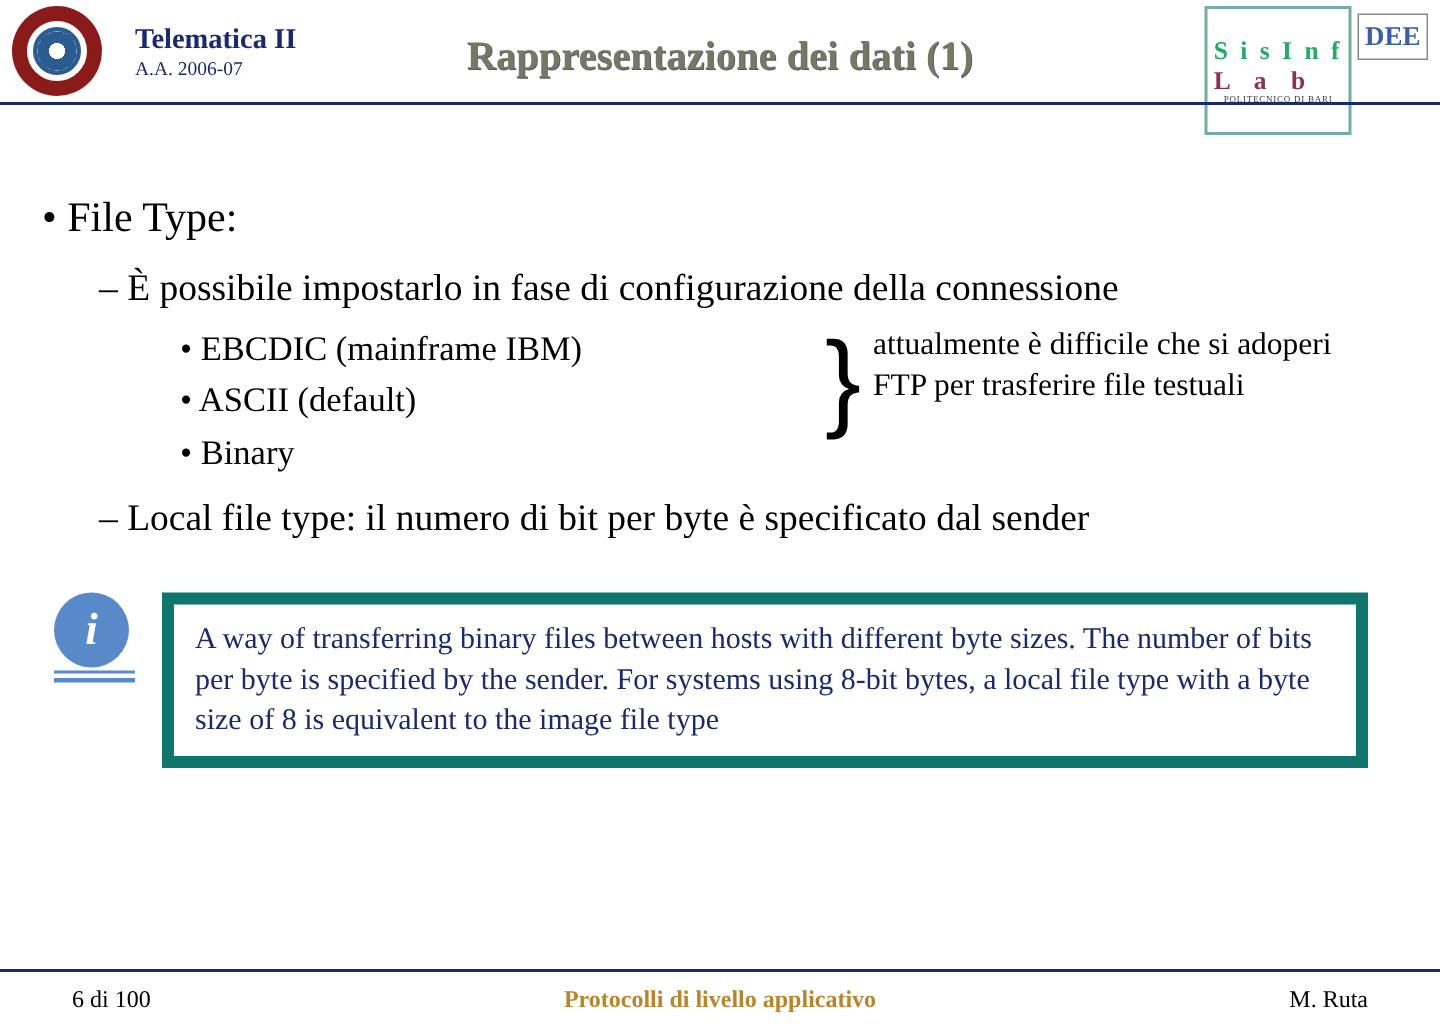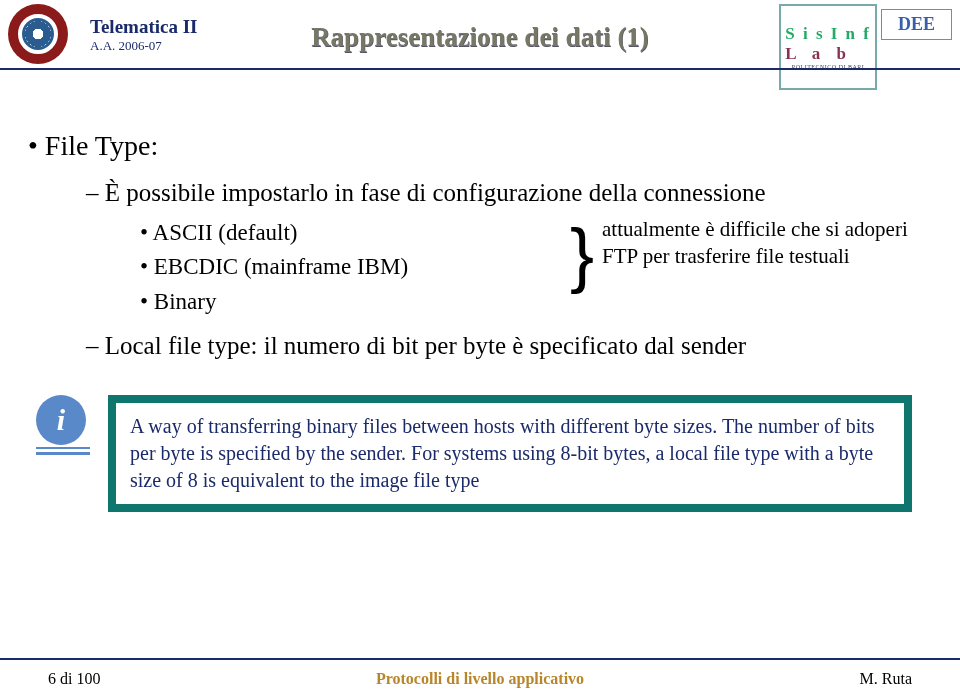--- a/index.html
+++ b/index.html
@@ -11,44 +11,44 @@
 .cog{width:32px;height:32px;border-radius:50%;background:radial-gradient(circle,#fff 30%,#2a5c8f 30%,#2a5c8f 70%,transparent 70%);border:3px solid #2a5c8f}
 .hdr-left{position:absolute;left:90px;top:16px}
 .course{font-family:Georgia,'Times New Roman',serif;font-weight:bold;font-size:19px;color:#1a2a6a}
 .year{font-family:Georgia,'Times New Roman',serif;font-size:13px;color:#1a2a6a}
 .title{position:absolute;left:50%;transform:translateX(-50%);top:22px;font-family:Georgia,'Times New Roman',serif;font-weight:bold;font-size:27px;color:#776;text-shadow:0.5px 0.5px 0 #556}
 .hdr-right{position:absolute;right:8px;top:4px;display:flex;align-items:flex-start;gap:4px}
 .sisinf{border:2px solid #7aa;padding:18px 4px;background:#fff}
 .sisinf-r1{font-family:Georgia,serif;font-weight:bold;font-size:17px;letter-spacing:2px;color:#2a6;text-align:center}
 .sisinf-r2{font-family:Georgia,serif;font-weight:bold;font-size:17px;letter-spacing:6px;color:#883355;}
 .sisinf-r3{font-family:Georgia,serif;font-size:6px;color:#444;text-align:center;letter-spacing:0.5px}
-.dee{border:1px solid #888;padding:4px 16px;margin-top:5px}
+.dee{border:1px solid #888;padding:4px 4px;margin-top:5px}
 .dee-txt{font-family:Georgia,serif;font-weight:bold;font-size:18px;color:#3a5faa}
 .divider{position:absolute;left:0;right:0;top:68px;height:2px;background:#1a2a6a}
 .content{position:absolute;left:48px;top:130px;right:48px}
 .b1{font-family:Georgia,'Times New Roman',serif;font-size:28px;color:#000;margin-bottom:12px}
 .b1:before{content:"• ";margin-left:-20px}
-.sub{margin-left:62px}
+.sub{margin-left:42px}
 .b2{font-family:Georgia,'Times New Roman',serif;font-size:25px;color:#000;line-height:1.5}
 .b2:before{content:"– ";margin-left:-24px}
 .subsub{margin-left:50px}
 .b3{font-family:Georgia,'Times New Roman',serif;font-size:23px;color:#000;line-height:1.5}
 .b3:before{content:"• ";margin-left:-20px}
 .brace-wrap{position:absolute;left:410px;top:3px;height:70px;width:30px}
 .brace{font-size:72px;color:#000;line-height:70px}
 .annot{position:absolute;left:442px;top:0px;font-family:Georgia,'Times New Roman',serif;font-size:21px;color:#000;line-height:1.3}
 .info-row{margin-top:30px;display:flex;align-items:flex-start;gap:18px;margin-left:-12px}
 .info-icon{flex-shrink:0}
 .info-circle{width:50px;height:50px;border-radius:50%;background:#5a89c9;display:flex;align-items:center;justify-content:center;margin-bottom:2px}
 .info-i{font-family:Georgia,serif;font-style:italic;font-weight:bold;font-size:30px;color:#fff}
 .info-lines{border-top:2px solid #5a89c9;border-bottom:2px solid #5a89c9;height:8px;width:54px;position:relative}
 .info-lines:after{content:"";position:absolute;left:0;right:0;top:3px;height:2px;background:#5a89c9}
 .info-box{border:8px solid #0f766e;padding:10px 14px;flex:1}
 .info-txt{font-family:Georgia,'Times New Roman',serif;font-size:20px;color:#1a2a6a;line-height:1.35}
-.footer{position:absolute;left:0;right:0;bottom:0;height:32px}
+.footer{position:absolute;left:0;right:0;bottom:0;height:44px}
 .fdiv{position:absolute;left:0;right:0;top:0;height:2px;background:#1a2a6a}
 .fl{position:absolute;left:48px;top:12px;font-family:Georgia,'Times New Roman',serif;font-size:16px;color:#000}
 .fc{position:absolute;left:50%;transform:translateX(-50%);top:12px;font-family:Georgia,'Times New Roman',serif;font-weight:bold;font-size:16px;color:#b8862a}
 .fr{position:absolute;right:48px;top:12px;font-family:Georgia,'Times New Roman',serif;font-size:16px;color:#000}
 .annot-block{position:relative;margin-top:4px}
 </style>
 </head>
 <body>
 
 <div class="header">
@@ -75,22 +75,22 @@
     </div>
   </div>
 </div>
 <div class="divider"></div>
 
 <div class="content">
   <div class="b1">File Type:</div>
   <div class="sub">
     <div class="b2">È possibile impostarlo in fase di configurazione della connessione</div>
     <div class="subsub annot-block">
+      <div class="b3">EBCDIC (mainframe IBM)</div>
       <div class="b3">ASCII (default)</div>
-      <div class="b3">EBCDIC (mainframe IBM)</div>
       <div class="brace-wrap"><span class="brace">}</span></div>
       <div class="annot">
         <div>attualmente è difficile che si adoperi</div>
         <div>FTP per trasferire file testuali</div>
       </div>
       <div class="b3">Binary</div>
     </div>
     <div class="b2" style="margin-top:8px">Local file type: il numero di bit per byte è specificato dal sender</div>
   </div>
 

